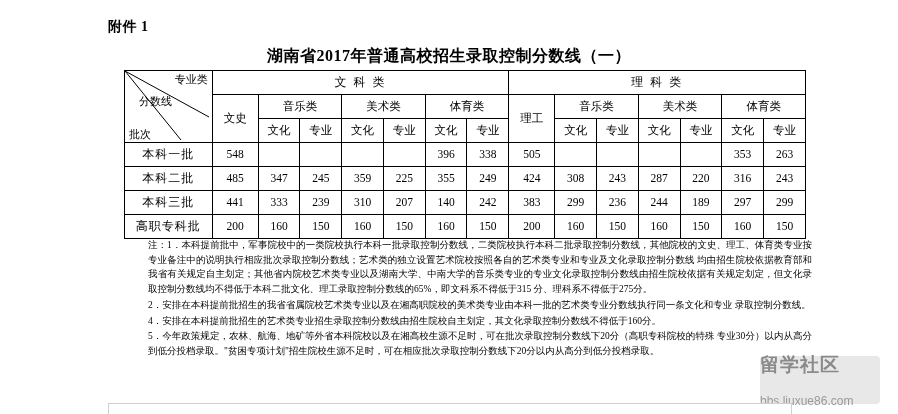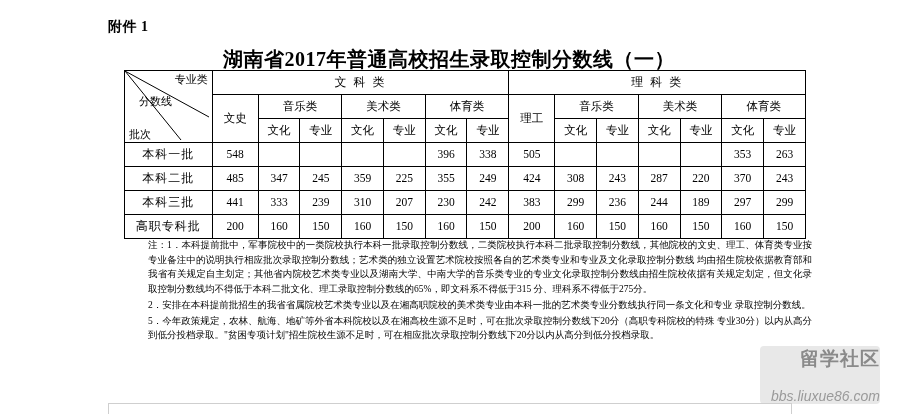--- a/index.html
+++ b/index.html
@@ -21,21 +21,21 @@
     left:108px;top:18px;
     font-size:14px;
     font-weight:bold;
     letter-spacing:0.5px;
   }
   .doc-title{
     position:absolute;
     left:108px;top:46px;
     width:682px;
     text-align:center;
-    font-size:20px;
+    font-size:16px;
     font-weight:bold;
     letter-spacing:0.5px;
   }
   table.score{
     position:absolute;
     left:124px;top:70px;
     border-collapse:collapse;
     font-size:11.5px;
     width:682px;
     table-layout:fixed;
@@ -69,41 +69,40 @@
     font-size:9.5px;
     line-height:1.55;
     text-align:justify;
     color:#000;
     margin-left:28px;
   }
   .notes p{margin:0 0 1px 0;text-indent:0;}
   .watermark{
     position:absolute;
     right:18px;bottom:10px;
-    width:120px;height:58px;
+    width:120px;height:48px;
     border-radius:4px;
     background:#e8e8e8;
     color:#777;
     display:flex;
     flex-direction:column;
-    align-items:flex-end;
+    align-items:flex-start;
     justify-content:center;
     font-family:"Liberation Sans", sans-serif;
   }
   .watermark .wm-main{
     font-size:19px;
     font-weight:bold;
     color:#8a8a8a;
     letter-spacing:1px;
   }
   .watermark .wm-sub{
-    font-size:14px;
+    font-size:12px;
     color:#9a9a9a;
     margin-top:16px;
-    font-style:italic;
   }
   .bottom-rule{
     position:absolute;
     left:108px;bottom:0px;
     width:682px;height:10px;
     border:1px solid #cfcfcf;
     border-bottom:none;
     background:#fff;
   }
 </style>
@@ -197,31 +196,31 @@
         <td>245</td>
         <td>359</td>
         <td>225</td>
         <td>355</td>
         <td>249</td>
         <td>424</td>
         <td>308</td>
         <td>243</td>
         <td>287</td>
         <td>220</td>
-        <td>370</td>
+        <td>316</td>
         <td>243</td>
       </tr>
       <tr>
         <td class="rowlabel">本科三批</td>
         <td>441</td>
         <td>333</td>
         <td>239</td>
         <td>310</td>
         <td>207</td>
-        <td>230</td>
+        <td>140</td>
         <td>242</td>
         <td>383</td>
         <td>299</td>
         <td>236</td>
         <td>244</td>
         <td>189</td>
         <td>297</td>
         <td>299</td>
       </tr>
       <tr>
@@ -240,20 +239,21 @@
         <td>150</td>
         <td>160</td>
         <td>150</td>
       </tr>
     </tbody>
   </table>
 
   <div class="notes">
     <p>注：1．本科提前批中，军事院校中的一类院校执行本科一批录取控制分数线，二类院校执行本科二批录取控制分数线，其他院校的文史、理工、体育类专业按专业备注中的说明执行相应批次录取控制分数线；艺术类的独立设置艺术院校按照各自的艺术类专业和专业及文化录取控制分数线 均由招生院校依据教育部和我省有关规定自主划定；其他省内院校艺术类专业以及湖南大学、中南大学的音乐类专业的专业文化录取控制分数线由招生院校依据有关规定划定，但文化录取控制分数线均不得低于本科二批文化、理工录取控制分数线的65%，即文科系不得低于315 分、理科系不得低于275分。</p>
     <p>2．安排在本科提前批招生的我省省属院校艺术类专业以及在湘高职院校的美术类专业由本科一批的艺术类专业分数线执行同一条文化和专业    录取控制分数线。</p>
+    <p>4．安排在本科提前批招生的艺术类专业招生录取控制分数线由招生院校自主划定，其文化录取控制分数线不得低于160分。</p>
     <p>5．今年政策规定，农林、航海、地矿等外省本科院校以及在湘高校生源不足时，可在批次录取控制分数线下20分（高职专科院校的特殊    专业30分）以内从高分到低分投档录取。"贫困专项计划"招生院校生源不足时，可在相应批次录取控制分数线下20分以内从高分到低分投档录取。</p>
   </div>
 
   <div class="watermark">
     <div class="wm-main">留学社区</div>
     <div class="wm-sub">bbs.liuxue86.com</div>
   </div>
 
   <div class="bottom-rule"></div>
 </div>

